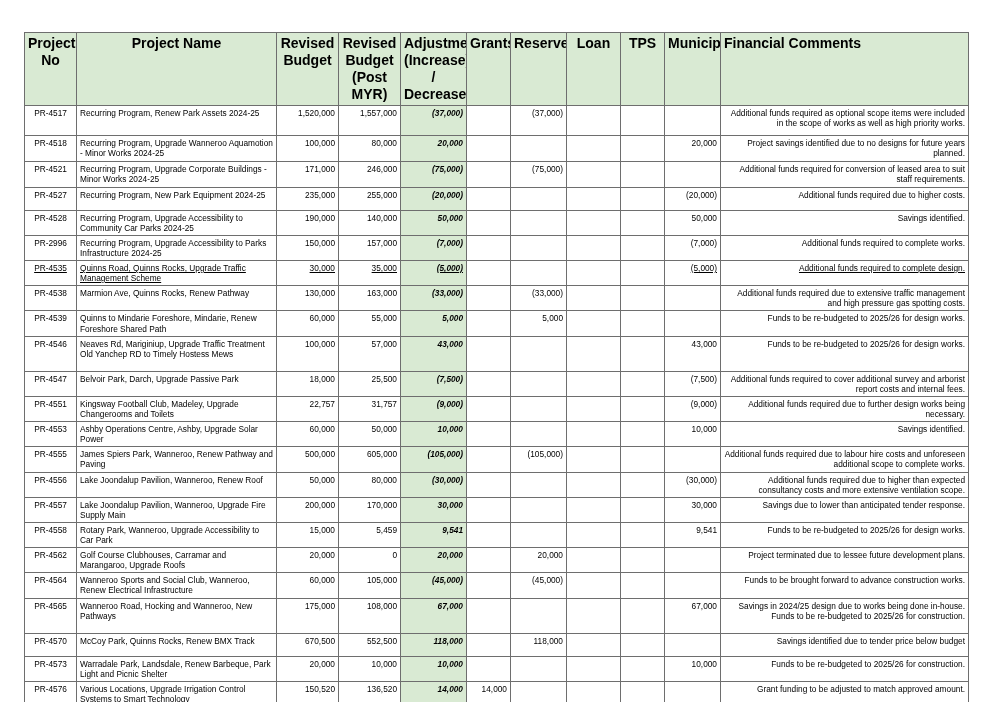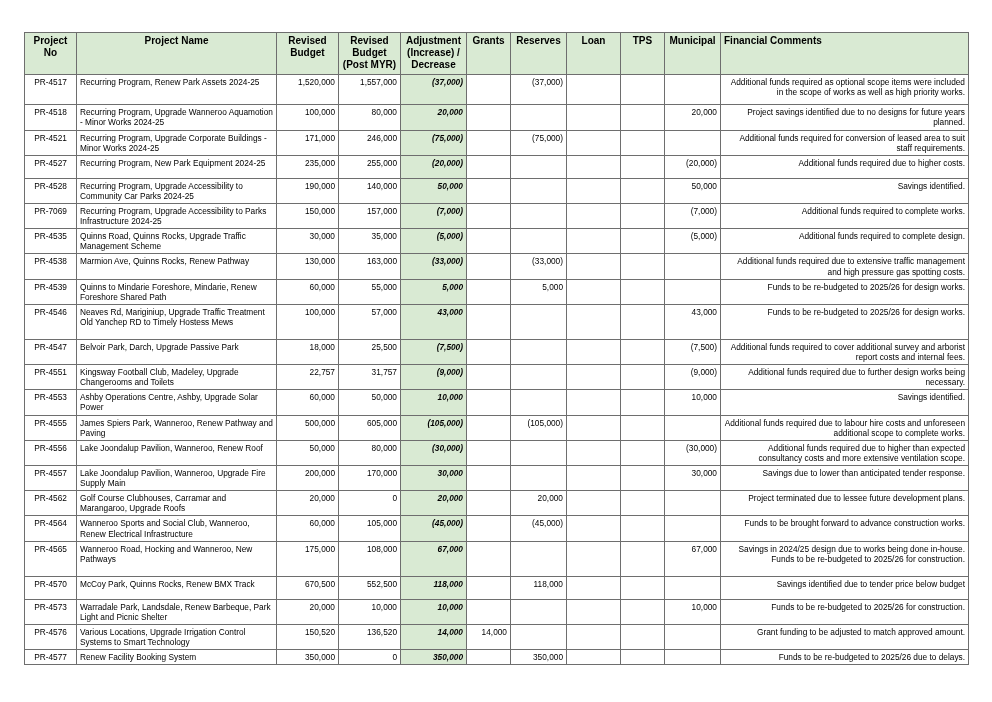--- a/index.html
+++ b/index.html
@@ -32,21 +32,21 @@
     line-height: 1.22;
     overflow: hidden;
   }
   thead th {
     background: #d9ead3;
     font-weight: bold;
     text-align: center;
     vertical-align: middle;
     border: 1.6px solid #4a4a4a;
     padding: 3px 2px;
-    font-size: 10px;
+    font-size: 14px;
   }
   th.hdr-comments { text-align: left; padding-left: 5px; }
 
   col.c-projno   { width: 52px; }
   col.c-projname { width: 200px; }
   col.c-rev      { width: 62px; }
   col.c-revpost  { width: 62px; }
   col.c-adj      { width: 66px; }
   col.c-grants   { width: 44px; }
   col.c-res      { width: 56px; }
@@ -167,33 +167,33 @@
           <td class="num">140,000</td>
           <td class="adj">50,000</td>
           <td class="num"></td>
           <td class="num"></td>
           <td class="num"></td>
           <td class="num"></td>
           <td class="num">50,000</td>
           <td class="comments">Savings identified.</td>
         </tr>
         <tr style="height: 23px;">
-          <td class="projno">PR-7069</td>
+          <td class="projno">PR-2996</td>
           <td class="projname">Recurring Program, Upgrade Accessibility to Parks Infrastructure 2024-25</td>
           <td class="num">150,000</td>
           <td class="num">157,000</td>
           <td class="adj">(7,000)</td>
           <td class="num"></td>
           <td class="num"></td>
           <td class="num"></td>
           <td class="num"></td>
           <td class="num">(7,000)</td>
           <td class="comments">Additional funds required to complete works.</td>
         </tr>
-        <tr style="height: 23px;">
+        <tr style="height: 23px; text-decoration: underline;">
           <td class="projno">PR-4535</td>
           <td class="projname">Quinns Road, Quinns Rocks, Upgrade Traffic Management Scheme</td>
           <td class="num">30,000</td>
           <td class="num">35,000</td>
           <td class="adj">(5,000)</td>
           <td class="num"></td>
           <td class="num"></td>
           <td class="num"></td>
           <td class="num"></td>
           <td class="num">(5,000)</td>
@@ -308,20 +308,33 @@
           <td class="projname">Lake Joondalup Pavilion, Wanneroo, Upgrade Fire Supply Main</td>
           <td class="num">200,000</td>
           <td class="num">170,000</td>
           <td class="adj">30,000</td>
           <td class="num"></td>
           <td class="num"></td>
           <td class="num"></td>
           <td class="num"></td>
           <td class="num">30,000</td>
           <td class="comments">Savings due to lower than anticipated tender response.</td>
+        </tr>
+        <tr style="height: 23px;">
+          <td class="projno">PR-4558</td>
+          <td class="projname">Rotary Park, Wanneroo, Upgrade Accessibility to Car Park</td>
+          <td class="num">15,000</td>
+          <td class="num">5,459</td>
+          <td class="adj">9,541</td>
+          <td class="num"></td>
+          <td class="num"></td>
+          <td class="num"></td>
+          <td class="num"></td>
+          <td class="num">9,541</td>
+          <td class="comments">Funds to be re-budgeted to 2025/26 for design works.</td>
         </tr>
         <tr style="height: 23px;">
           <td class="projno">PR-4562</td>
           <td class="projname">Golf Course Clubhouses, Carramar and Marangaroo, Upgrade Roofs</td>
           <td class="num">20,000</td>
           <td class="num">0</td>
           <td class="adj">20,000</td>
           <td class="num"></td>
           <td class="num">20,000</td>
           <td class="num"></td>

